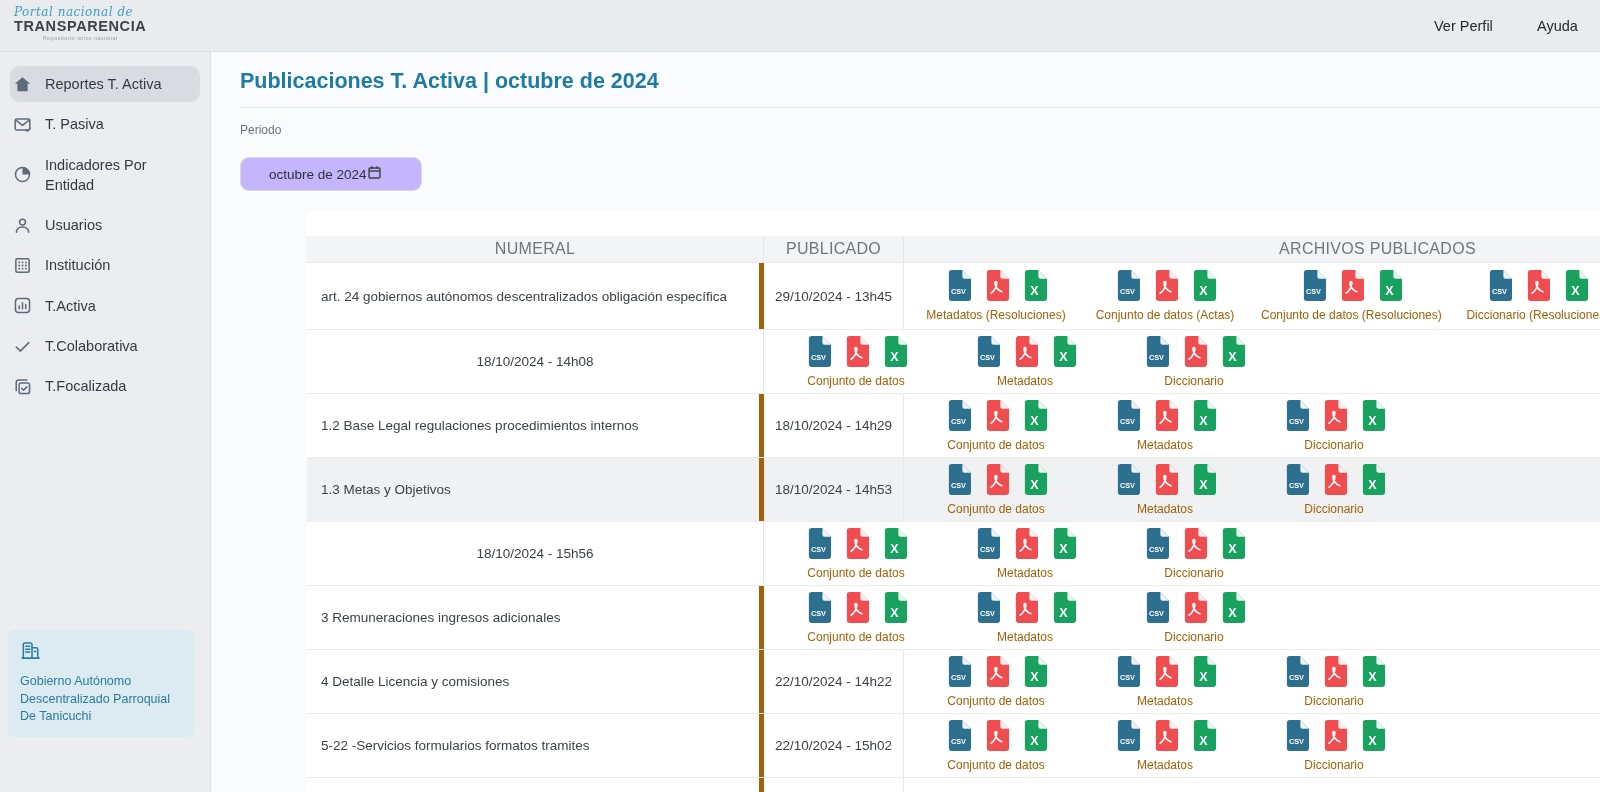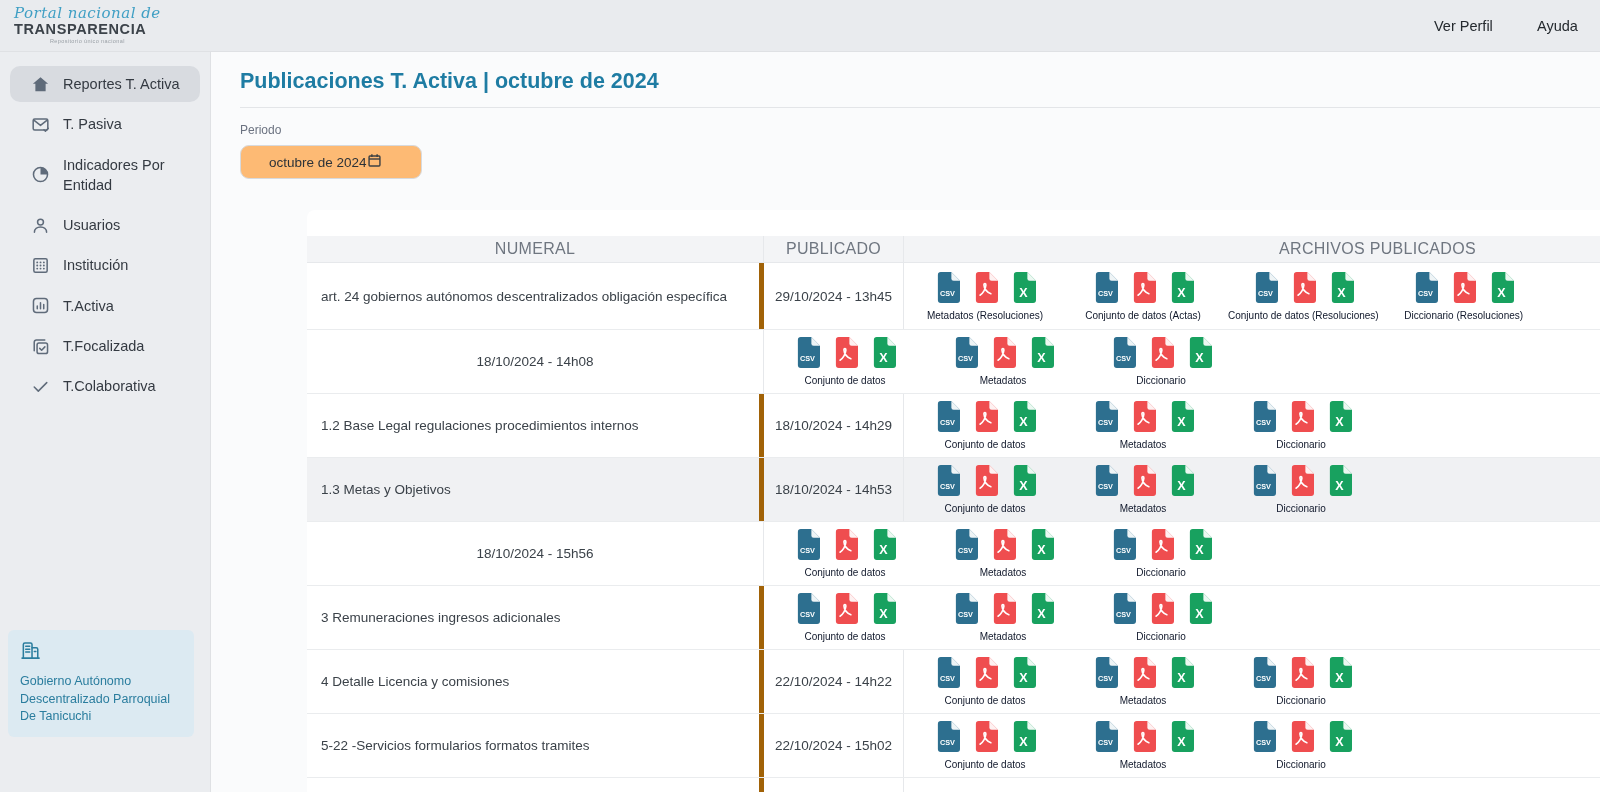--- a/index.html
+++ b/index.html
@@ -2,67 +2,67 @@
 <html><head>
 <meta charset="utf-8">
 <style>
   * { margin:0; padding:0; box-sizing:border-box; }
   html,body { width:1600px; height:792px; overflow:hidden; }
   body { font-family:"Liberation Sans", sans-serif; background:#fafbfc; position:relative; color:#3b4249; }
 
   
   .topbar { position:absolute; top:0; left:0; width:1600px; height:52px; background:#e9ebee; border-bottom:1px solid #dfe1e4; z-index:6; }
   .logo { position:absolute; left:14px; top:6px; line-height:1; }
-  .logo .script { font-family:"DejaVu Serif", serif; font-style:italic; font-size:15px; color:#3f9fc4; letter-spacing:.5px; }
+  .logo .script { font-family:"DejaVu Serif", serif; font-style:italic; font-size:12px; color:#3f9fc4; letter-spacing:.5px; }
   .logo .brand { font-size:14.5px; font-weight:700; color:#3c434a; letter-spacing:.6px; margin-top:1px; }
   .logo .tagline { font-size:5.5px; color:#9aa0a6; text-align:center; margin-top:2px; letter-spacing:.4px; }
   .top-link { position:absolute; top:0; height:52px; display:flex; align-items:center; font-size:14.5px; font-weight:500; color:#24292e; cursor:pointer; white-space:nowrap; }
   .top-link.ver { left:1434px; }
   .top-link.ayu { left:1537px; }
 
   
   .sidebar { position:absolute; top:52px; left:0; width:211px; bottom:0; background:#ebedf0; border-right:1px solid #dfe1e4; z-index:5; }
   .nav { padding-top:10px; }
-  .side-item { display:flex; align-items:center; gap:13px; padding:8px 20px; margin:4px 10px; border-radius:10px; font-size:14.5px; color:#343a42; cursor:pointer; line-height:1.4; }
+  .side-item { display:flex; align-items:center; gap:13px; padding:8px 2px; margin:4px 10px; border-radius:10px; font-size:14.5px; color:#343a42; cursor:pointer; line-height:1.4; }
   .side-item.selected { background:#d8dbe0; }
   .side-item .sicon { width:20px; height:20px; flex:0 0 20px; display:flex; align-items:center; justify-content:center; }
   .side-item svg { width:19px; height:19px; }
 
   .entity-card { position:absolute; left:8px; width:186px; bottom:55px; background:#dceaf2; border-radius:6px; padding:10px 12px 12px 12px;margin-top:32px; }
   .entity-card svg { width:21px; height:21px; margin-bottom:8px; }
   .entity-card .ename { font-size:12.5px; color:#2a7d9e; line-height:1.38; font-weight:500; }
 
   
   .main { position:absolute; left:212px; top:52px; right:0; bottom:0; background:#fafbfc; overflow:hidden; }
   .page-title { margin:17px 0 0 28px; font-size:21.5px; font-weight:700; color:#1e7ca3; }
   .title-rule { margin:13px 0 0 28px; border-top:1px solid #e3e5e8; }
   .period-label { margin:15px 0 0 28px; font-size:12px; color:#6b7280; }
-  .period-input { margin:8px 0 0 28px; width:182px; height:34px; background:#fdba74; border:1px solid #d7dade; border-radius:9px; display:flex; align-items:center; padding:0 13px 0 28px; cursor:pointer; }
+  .period-input { margin:20px 0 0 28px; width:182px; height:34px; background:#c4b5fd; border:1px solid #d7dade; border-radius:9px; display:flex; align-items:center; padding:0 13px 0 28px; cursor:pointer; }
   .period-input .pval { font-size:13.5px; color:#2c3238; }
   .period-input svg { margin-left:auto; width:15px; height:15px; }
 
   
   .card { position:absolute; left:95px; top:158px; width:1544px; background:#ffffff; border-radius:8px; }
   .card-pad { height:26px; }
   .thead, .trow { display:grid; grid-template-columns:457px 140px 947px; }
   .thead { height:27px; background:#f3f4f6; border-bottom:1px solid #e6e8eb; }
   .th { display:flex; align-items:center; justify-content:center; font-size:16px; color:#6f7680; letter-spacing:.3px; font-weight:500; }
   .trow { height:64px; border-bottom:1px solid #eaecee; background:#fff; }
   .trow.tall { height:67px; }
   .trow.hl { background:#f0f1f3; }
   .trow.partial { height:16px; border-bottom:none; }
   .td { display:flex; align-items:center; font-size:13.5px; color:#3b4249; }
   .td.numeral { padding-left:14px; border-right:5px solid #a16207; }
   .td.pub { justify-content:center; border-right:1px solid #e6e8eb;text-align:right; }
   .th.numeral, .th.pub { border-right:1px solid #e6e8eb; }
   .td.files { padding-left:8px; gap:12px; }
-  .fgroup { min-width:146px; display:flex; flex-direction:column; align-items:center; justify-content:space-between; gap:4px; }
+  .fgroup { min-width:146px; display:flex; flex-direction:column; align-items:center; justify-content:space-between; gap:4px;margin-left:11px; }
   .ficons { display:flex; gap:13px; }
   .ficons svg { width:25px; height:31px; cursor:pointer; }
-  .flabel { font-size:10px; color:#0f172a; white-space:nowrap; }
+  .flabel { font-size:12px; color:#a16207; white-space:nowrap; }
 </style>
 </head>
 <body>
 
 <div class="topbar">
   <div class="logo">
     <div class="script">Portal nacional de</div>
     <div class="brand">TRANSPARENCIA</div>
     <div class="tagline">Repositorio único nacional</div>
   </div>
@@ -122,34 +122,34 @@
           <svg viewBox="0 0 20 20" fill="none" stroke="#5f6b7a" stroke-width="1.6" stroke-linecap="round" stroke-linejoin="round">
             <rect x="2.6" y="2.6" width="14.8" height="14.8" rx="3.2"></rect>
             <path d="M6.6 13.4 v-2.8 M10 13.4 v-6.2 M13.4 13.4 v-4.4"></path>
           </svg>
         </span>
                  <span>T.Activa</span>
       </div>
       <div class="side-item">
         <span class="sicon">
           <svg viewBox="0 0 20 20" fill="none" stroke="#5f6b7a" stroke-width="1.6" stroke-linecap="round" stroke-linejoin="round">
+            <path d="M3.4 10.6 l4.3 4.3 8.9-9"></path>
+          </svg>
+        </span>
+                 <span>T.Colaborativa</span>
+      </div>
+      <div class="side-item">
+        <span class="sicon">
+          <svg viewBox="0 0 20 20" fill="none" stroke="#5f6b7a" stroke-width="1.6" stroke-linecap="round" stroke-linejoin="round">
             <path d="M14.5 3.2 H5.6 A2.2 2.2 0 0 0 3.4 5.4 V14.4"></path>
             <rect x="6.4" y="6.4" width="11" height="11" rx="2"></rect>
             <path d="M9.2 12 l2 2 3.4-3.6"></path>
           </svg>
         </span>
                  <span>T.Focalizada</span>
-      </div>
-      <div class="side-item">
-        <span class="sicon">
-          <svg viewBox="0 0 20 20" fill="none" stroke="#5f6b7a" stroke-width="1.6" stroke-linecap="round" stroke-linejoin="round">
-            <path d="M3.4 10.6 l4.3 4.3 8.9-9"></path>
-          </svg>
-        </span>
-                 <span>T.Colaborativa</span>
       </div>
     </div>
   <div class="entity-card">
     <span>
       <svg viewBox="0 0 22 22" fill="none" stroke="#2a7d9e" stroke-width="1.6" stroke-linecap="round">
         <path d="M3.5 19 V4.8 A1.6 1.6 0 0 1 5.1 3.2 H11 A1.6 1.6 0 0 1 12.6 4.8 V19"></path>
         <path d="M12.6 8.2 H17 A1.6 1.6 0 0 1 18.6 9.8 V19"></path>
         <path d="M2.2 19 h17.8"></path>
         <path d="M6 6.6 h4.2 M6 9.6 h4.2 M6 12.6 h4.2"></path>
         <path d="M15 12 h1.6"></path>

